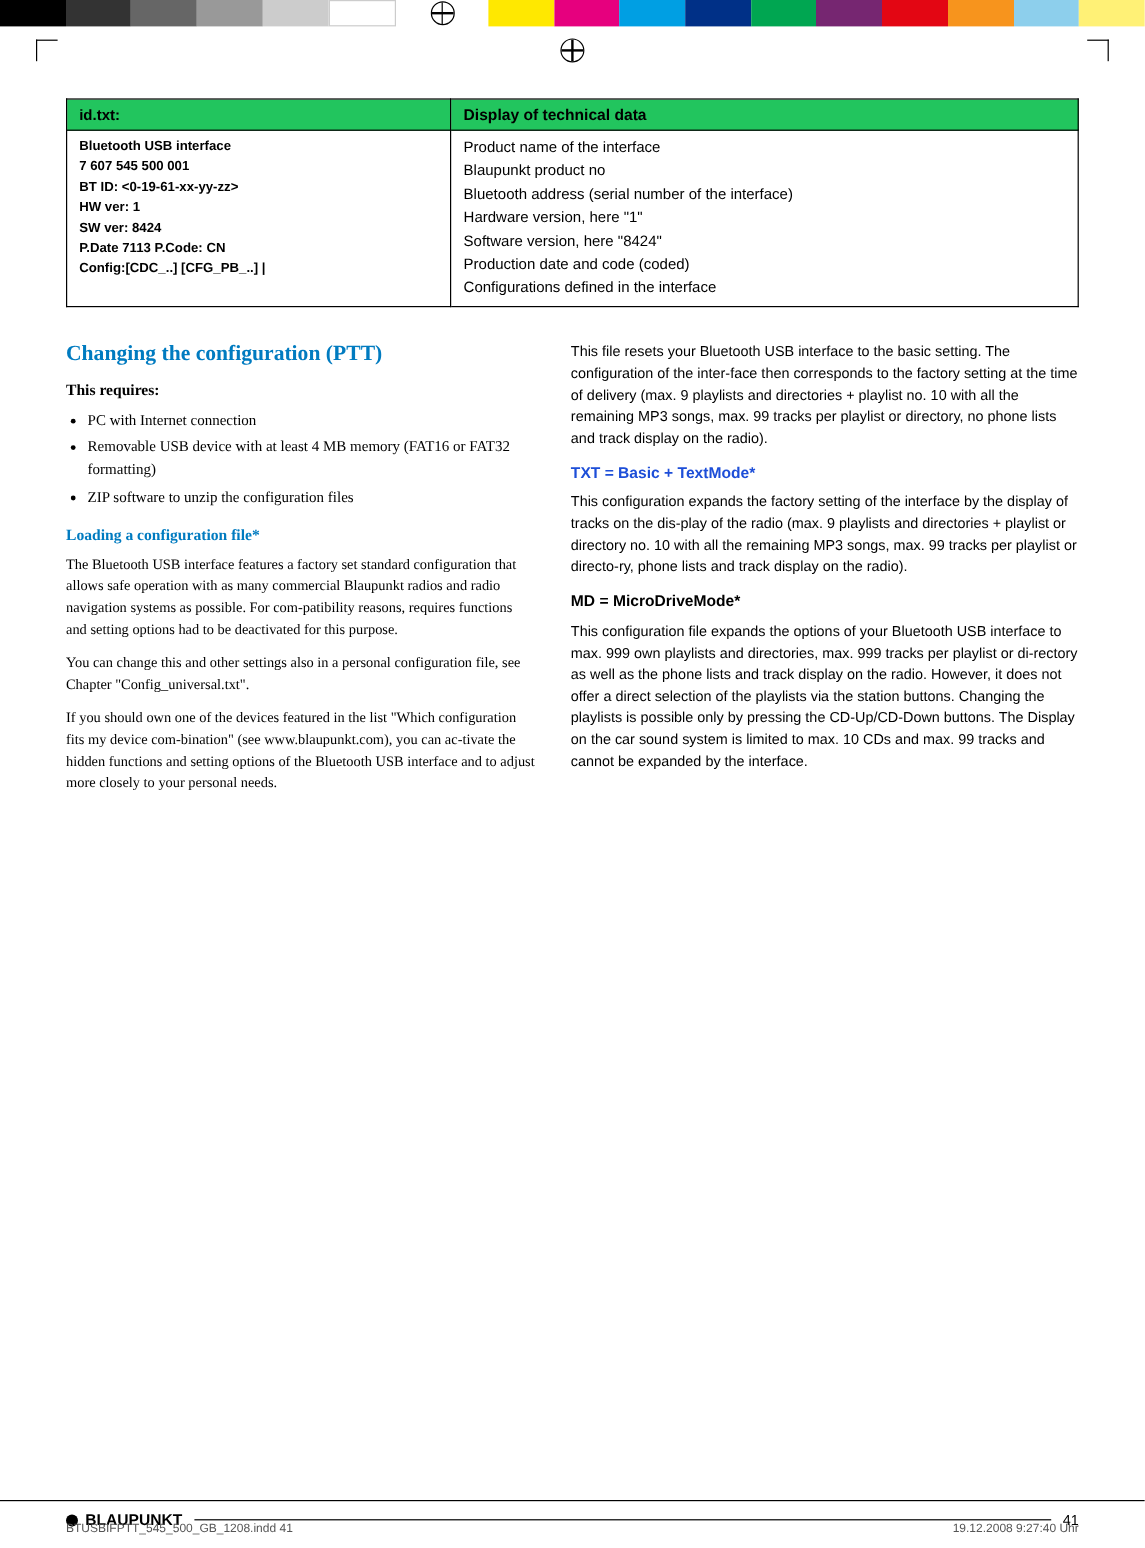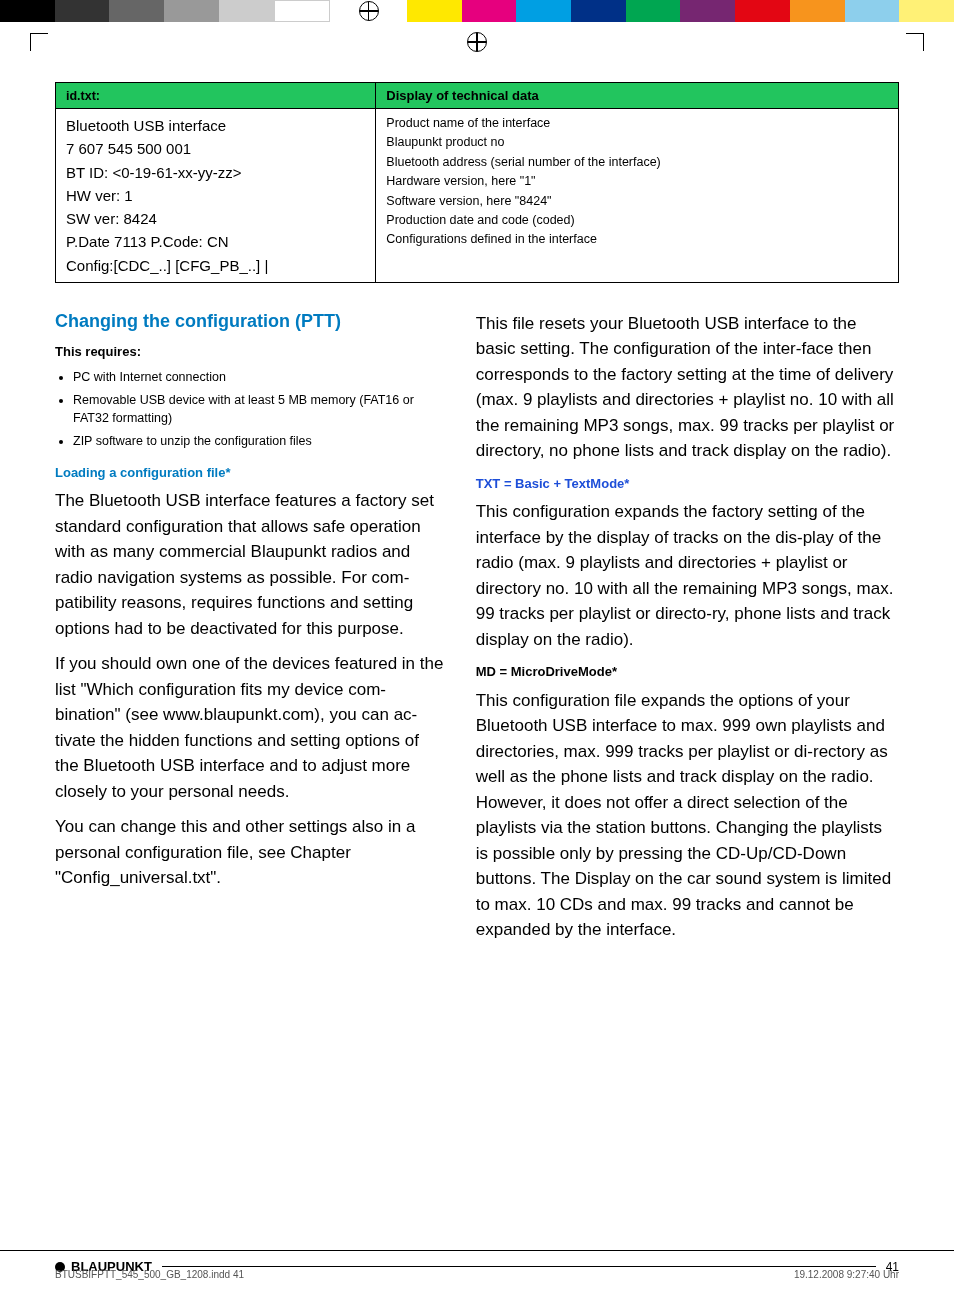--- a/index.html
+++ b/index.html
@@ -73,36 +73,37 @@
       vertical-align: top;
     }
     .data-table .left-col {
       width: 38%;
       font-size: 12.5px;
     }
     .data-table .right-col {
       width: 62%;
     }
     .left-data {
-      font-weight: normal;
-      font-size: 15px;
+      font-weight: bold;
+      font-size: 11px;
       line-height: 1.55;
     }
     .right-data {
       line-height: 1.55;
       font-size: 12.5px;
     }
 
     
     .two-col {
       display: flex;
       gap: 30px;
     }
     .col-left {
       width: 48%;
+      font-family: Liberation Serif, serif;
     }
     .col-right {
       width: 52%;
     }
 
     
     .section-heading {
       font-size: 18px;
       font-weight: bold;
       color: #007bc0;
@@ -111,21 +112,21 @@
     }
     .sub-heading {
       font-size: 13px;
       font-weight: bold;
       margin-bottom: 6px;
     }
 
     p {
       margin-bottom: 10px;
       line-height: 1.5;
-      font-size: 17px;
+      font-size: 12px;
     }
 
     ul {
       margin: 0 0 12px 18px;
       padding: 0;
     }
     ul li {
       margin-bottom: 4px;
       line-height: 1.5;
       font-size: 12.5px;
@@ -270,29 +271,29 @@
 
   <div class="two-col">
 
     <div class="col-left">
       <h2 class="section-heading">Changing the configuration (PTT)</h2>
 
       <p class="sub-heading">This requires:</p>
 
       <ul>
         <li>PC with Internet connection</li>
-        <li>Removable USB device with at least 5 MB memory (FAT16 or FAT32 formatting)</li>
+        <li>Removable USB device with at least 4 MB memory (FAT16 or FAT32 formatting)</li>
         <li>ZIP software to unzip the configuration files</li>
       </ul>
 
       <p class="sub-heading" style="color:#007bc0;">Loading a configuration file*</p>
 
       <p>The Bluetooth USB interface features a factory set standard configuration that allows safe operation with as many commercial Blaupunkt radios and radio navigation systems as possible. For com-patibility reasons, requires functions and setting options had to be deactivated for this purpose.</p>
+      <p>You can change this and other settings also in a personal configuration file, see Chapter "Config_universal.txt".</p>
       <p>If you should own one of the devices featured in the list "Which configuration fits my device com-bination" (see www.blaupunkt.com), you can ac-tivate the hidden functions and setting options of the Bluetooth USB interface and to adjust more closely to your personal needs.</p>
-      <p>You can change this and other settings also in a personal configuration file, see Chapter "Config_universal.txt".</p>
     </div>
 
     <div class="col-right">
 
       <p>This file resets your Bluetooth USB interface to the basic setting. The configuration of the inter-face then corresponds to the factory setting at the time of delivery (max. 9 playlists and directories + playlist no. 10 with all the remaining MP3 songs, max. 99 tracks per playlist or directory, no phone lists and track display on the radio).</p>
 
       <p class="sub-heading" style="color:#1d4ed8;">TXT = Basic + TextMode*</p>
       <p>This configuration expands the factory setting of the interface by the display of tracks on the dis-play of the radio (max. 9 playlists and directories + playlist or directory no. 10 with all the remaining MP3 songs, max. 99 tracks per playlist or directo-ry, phone lists and track display on the radio).</p>
 
       <p class="sub-heading">MD = MicroDriveMode*</p>

